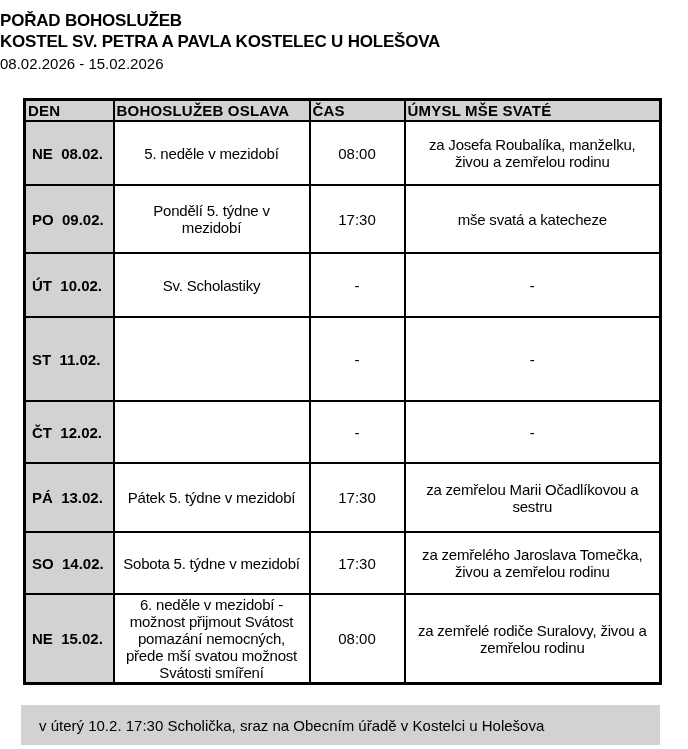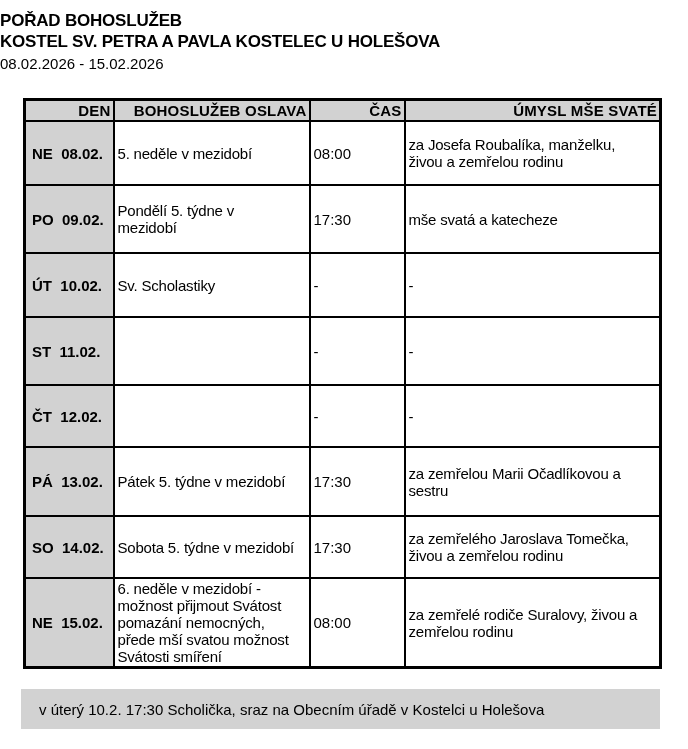--- a/index.html
+++ b/index.html
@@ -39,43 +39,43 @@
     border: 2px solid var(--border, #000);
     vertical-align: middle;
     overflow: hidden;
   }
   .schedule thead th {
     background: var(--header-bg, #d2d2d2);
     font-size: 15px;
     font-weight: bold;
     height: 20px;
     padding: 1px 2px;
-    text-align: right;
+    text-align: left;
     letter-spacing: 0.2px;
     margin-left: 16px;
   }
   .schedule td {
     font-size: 15px;
     line-height: 17px;
-    text-align: left;
+    text-align: center;
     padding: 1px 3px;
   }
   td.cell-den {
     background: var(--day-col-bg, #d2d2d2);
     font-weight: bold;
     text-align: left;
     padding-left: 6px;
     white-space: pre;
   }
   td.cell-oslava, td.cell-umysl { white-space: pre-line; letter-spacing: -0.2px; }
   td.cell-cas { letter-spacing: 0; }
   tr.row-0 { height: 64px; }
   tr.row-1 { height: 68px; }
   tr.row-2 { height: 64px; }
-  tr.row-3 { height: 68px; }
+  tr.row-3 { height: 84px; }
   tr.row-4 { height: 62px; }
   tr.row-5 { height: 69px; }
   tr.row-6 { height: 62px; }
   tr.row-7 { height: 86px; }
   .note-box {
     width: 639px;
     height: 40px;
     margin: 20px 0 0 21px;
     background: var(--footer-bg, #d2d2d2);
     display: flex;

